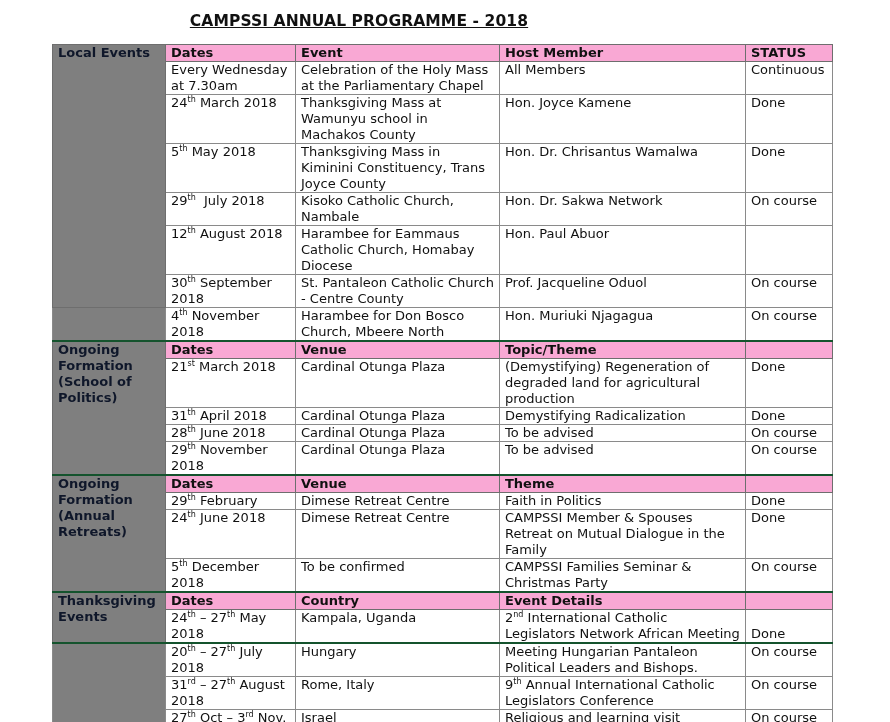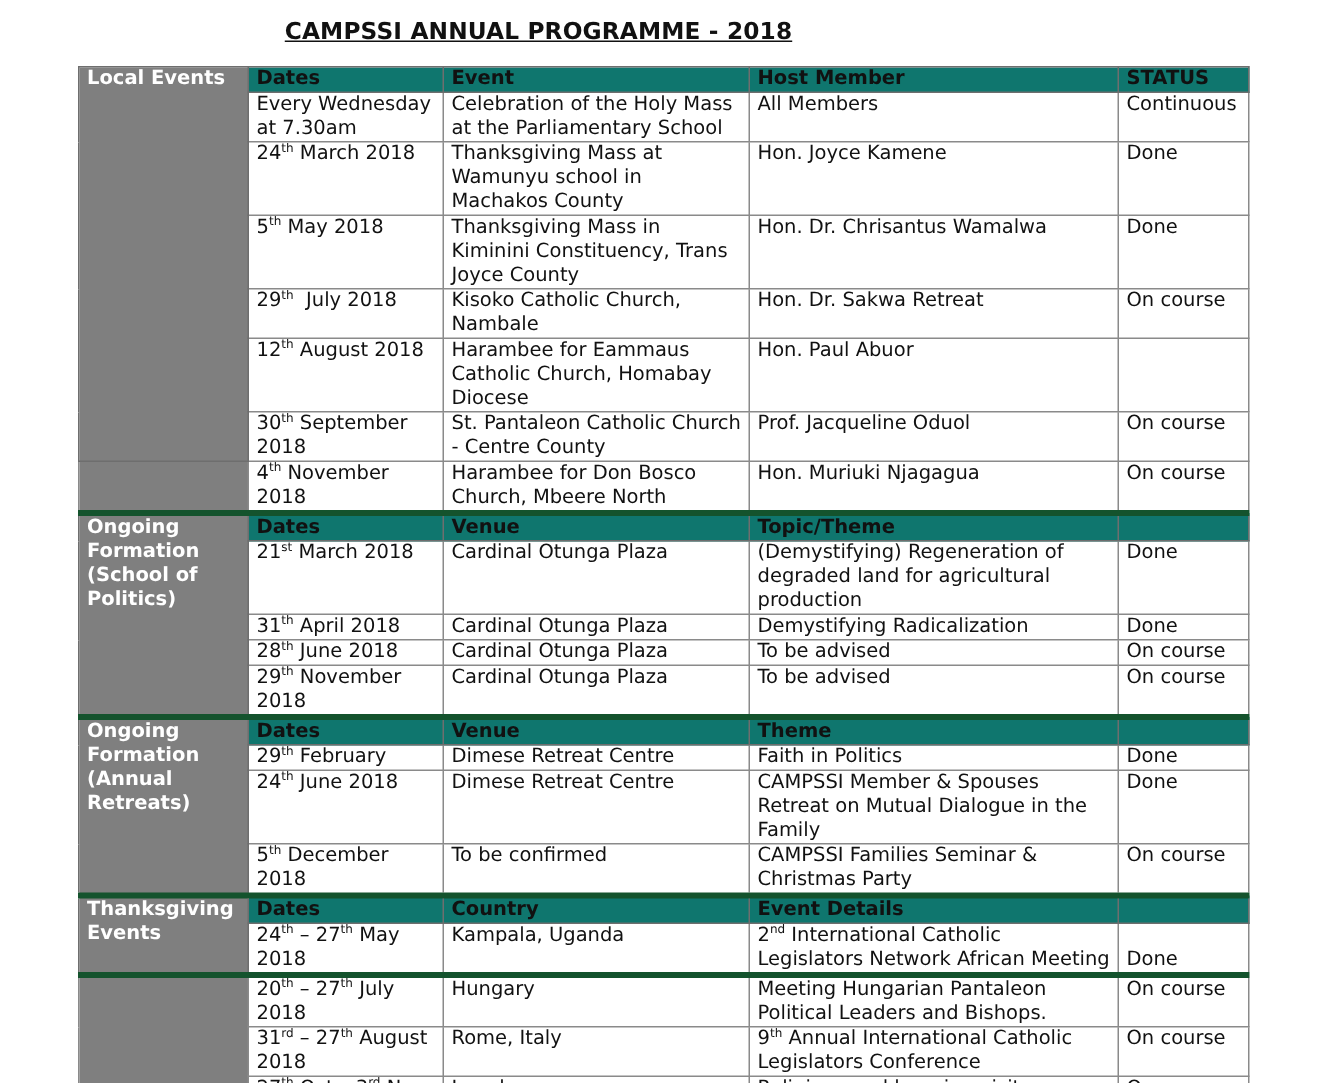--- a/index.html
+++ b/index.html
@@ -44,30 +44,30 @@
     }
     col.c-section { width: 113px; }
     col.c-date { width: 130px; }
     col.c-event { width: 204px; }
     col.c-host { width: 246px; }
     col.c-status { width: 87px; }
 
     td.section {
       background: #7f7f7f;
       font-weight: bold;
-      color: #ffffff;
+      color: #0f172a;
       border-color: #6e6e6e;
     }
     tr.hdr td {
-      background: #0f766e;
+      background: #f9a8d4;
       font-weight: bold;
       border-color: #6e6e6e;
     }
     tr.hdr td.section { background: #7f7f7f; }
-    tr.group-start td { border-top: 4px solid #14532d; }
+    tr.group-start td { border-top: 2px solid #14532d; }
     sup { font-size: 8px; line-height: 0; vertical-align: 5px; }
   </style>
 </head>
 <body>
 
 <div class="doc-title">CAMPSSI ANNUAL PROGRAMME - 2018</div>
 
 <table class="programme">
   <colgroup>
     <col class="c-section">
@@ -80,40 +80,40 @@
 
     <tr class="hdr">
       <td class="section" rowspan="7">Local Events</td>
       <td>Dates</td>
       <td>Event</td>
       <td>Host Member</td>
       <td>STATUS</td>
     </tr>
     <tr>
       <td>Every Wednesday at 7.30am</td>
-      <td>Celebration of the Holy Mass at the Parliamentary School</td>
+      <td>Celebration of the Holy Mass at the Parliamentary Chapel</td>
       <td>All Members</td>
       <td>Continuous</td>
     </tr>
     <tr>
       <td><span>24</span><sup>th</sup><span> March 2018</span></td>
       <td>Thanksgiving Mass at Wamunyu school  in Machakos County</td>
       <td>Hon. Joyce Kamene</td>
       <td>Done</td>
     </tr>
     <tr>
       <td><span>5</span><sup>th</sup><span> May 2018</span></td>
       <td>Thanksgiving Mass in Kiminini Constituency, Trans Joyce County</td>
       <td>Hon. Dr. Chrisantus Wamalwa</td>
       <td>Done</td>
     </tr>
     <tr>
       <td style="white-space:pre-wrap"><span>29</span><sup>th</sup><span>  July 2018</span></td>
       <td>Kisoko Catholic Church, Nambale</td>
-      <td>Hon. Dr. Sakwa Retreat</td>
+      <td>Hon. Dr. Sakwa Network</td>
       <td>On course</td>
     </tr>
     <tr>
       <td><span>12</span><sup>th</sup><span> August 2018</span></td>
       <td>Harambee for Eammaus Catholic Church, Homabay Diocese</td>
       <td>Hon. Paul Abuor</td>
       <td></td>
     </tr>
     <tr>
       <td><span>30</span><sup>th</sup><span> September 2018</span></td>

